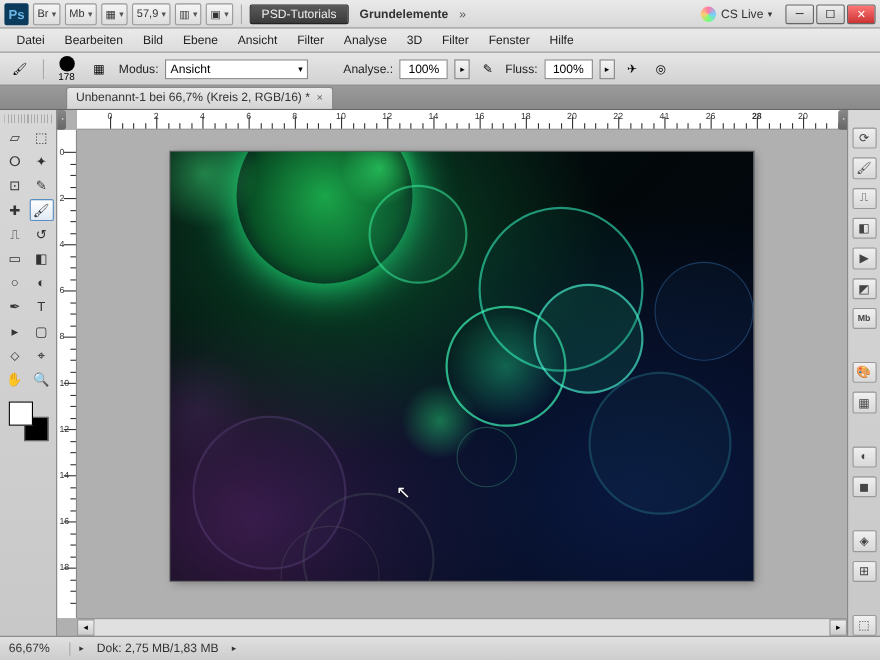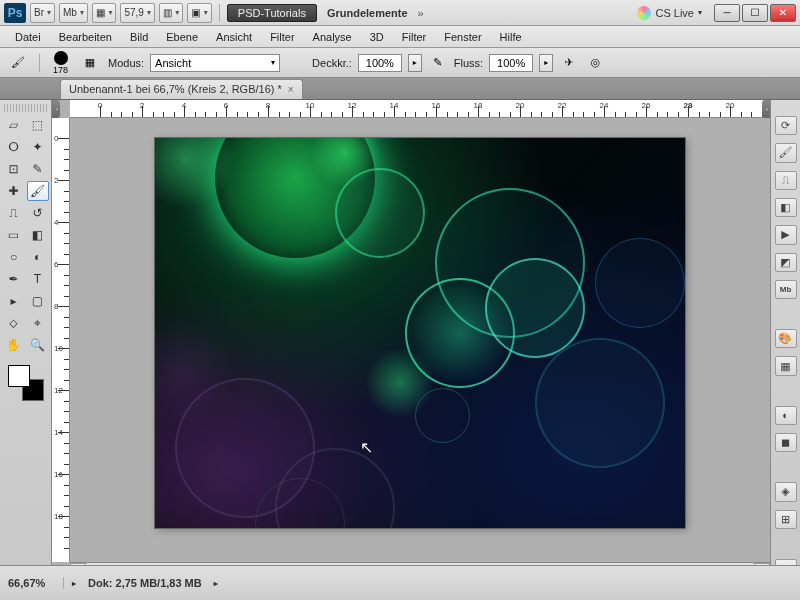--- a/index.html
+++ b/index.html
@@ -66,21 +66,21 @@
 
 .scroll-h { height:16px; background:#d0d0d0; border-top:1px solid #888; display:flex; margin-left:18px;}
 .scroll-btn { width:16px; height:15px; background:linear-gradient(#eee,#ccc); border:1px solid #999; display:flex; align-items:center; justify-content:center; font-size:8px;}
 .scroll-track { flex:1; background:#e0e0e0;}
 
 .rightpanels { width:30px; background: linear-gradient(#d8d8d8,#c8c8c8); border-left:1px solid #888; display:flex; flex-direction:column; align-items:center; padding-top:16px; gap:8px;}
 .panel-ico { width:22px; height:22px; background:linear-gradient(#f0f0f0,#d8d8d8); border:1px solid #999; border-radius:2px; display:flex; align-items:center; justify-content:center; font-size:11px; color:#444;}
 .panel-gap { height:16px;}
 
 
-.statusbar { position:absolute; bottom:0; left:0; right:0; height:35px; background:linear-gradient(#e0e0e0,#cdcdcd); border-top:1px solid #888; display:flex; align-items:center; padding:0 4px; gap:8px; font-size:10px; color:#333;font-weight:bold;}
+.statusbar { position:absolute; bottom:0; left:0; right:0; height:22px; background:linear-gradient(#e0e0e0,#cdcdcd); border-top:1px solid #888; display:flex; align-items:center; padding:0 4px; gap:8px; font-size:10px; color:#333;}
 .status-zoom { width:60px; padding:0 4px; border-right:1px solid #aaa;}
 .status-doc { padding:0 4px;}
 
 
 .tick { position:absolute; background:#333;}
 .ruler-h .tick { top:12px; width:1px; height:6px;}
 .ruler-h .tick.major { top:6px; height:12px;}
 .ruler-h .tlabel { position:absolute; top:1px; font-size:8px; color:#333; transform:translateX(-50%);}
 .ruler-v .tick { left:12px; height:1px; width:6px;}
 .ruler-v .tick.major { left:6px; width:12px;}
@@ -140,21 +140,21 @@
   <div class="brush-prev">
     <div class="brush-dot"></div>
     <div class="brush-size">178</div>
   </div>
   <div class="tool-icon">▦</div>
   <span class="opt-label">Modus:</span>
   <div class="opt-select">
       <span>Ansicht</span>
     </div>
   <div style="width:20px;"></div>
-  <span class="opt-label">Deckkr.:</span>
+  <span class="opt-label">Analyse.:</span>
   <div class="opt-input">100%</div>
   <div class="opt-arrow">▸</div>
   <div class="opt-ico">✎</div>
   <span class="opt-label">Fluss:</span>
   <div class="opt-input">100%</div>
   <div class="opt-arrow">▸</div>
   <div class="opt-ico">✈</div>
   <div class="opt-ico">◎</div>
 </div>
 
@@ -255,21 +255,21 @@
         <div class="tlabel" style="left: 450px;">20</div>
         <div class="tick" style="left: 460.5px;"></div>
         <div class="tick" style="left: 471px;"></div>
         <div class="tick" style="left: 481.5px;"></div>
         <div class="tick major" style="left: 492px;"></div>
         <div class="tlabel" style="left: 492px;">22</div>
         <div class="tick" style="left: 502.5px;"></div>
         <div class="tick" style="left: 513px;"></div>
         <div class="tick" style="left: 523.5px;"></div>
         <div class="tick major" style="left: 534px;"></div>
-        <div class="tlabel" style="left: 534px;">24</div>
+        <div class="tlabel" style="left: 534px;">41</div>
         <div class="tick" style="left: 544.5px;"></div>
         <div class="tick" style="left: 555px;"></div>
         <div class="tick" style="left: 565.5px;"></div>
         <div class="tick major" style="left: 576px;"></div>
         <div class="tlabel" style="left: 576px;">26</div>
         <div class="tick" style="left: 586.5px;"></div>
         <div class="tick" style="left: 597px;"></div>
         <div class="tick" style="left: 607.5px;"></div>
         <div class="tick major" style="left: 618px;"></div>
         <div class="tlabel" style="left: 618px; font-weight: bold;">28</div>

